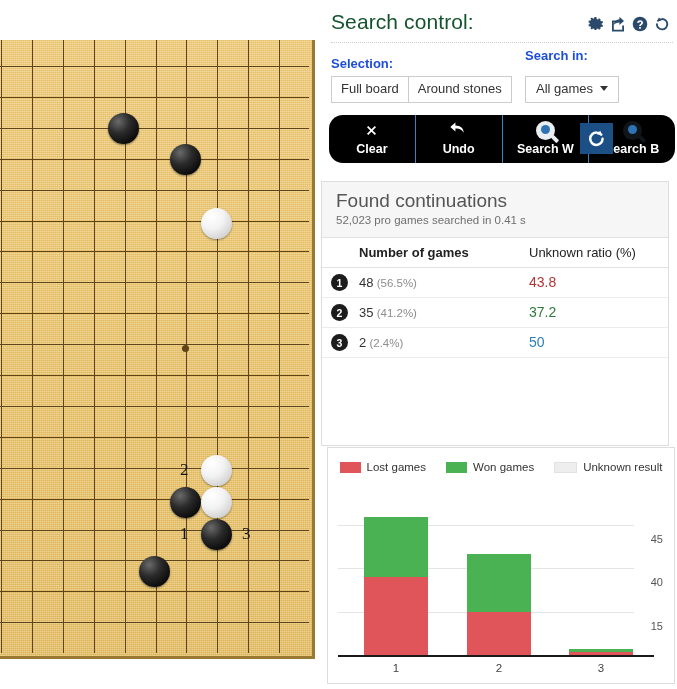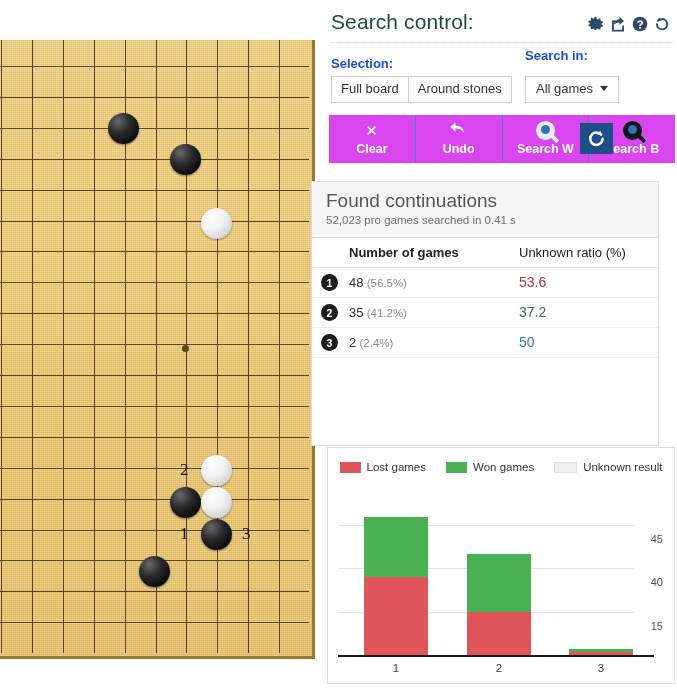--- a/index.html
+++ b/index.html
@@ -54,38 +54,38 @@
     padding:4px 9px 5px 9px;cursor:pointer;line-height:1.2;}
   .bgbtn+.bgbtn{border-left:none;}
   .dropdown{position:absolute;font-size:13px;color:#333;background:#fff;
     border:1px solid #ccc;padding:4px 10px 5px 10px;cursor:pointer;
     display:flex;align-items:center;gap:7px;line-height:1.2;}
   .caret{width:0;height:0;border-left:4px solid transparent;border-right:4px solid transparent;
     border-top:5px solid #333;display:inline-block;}
 
   
   #toolbar{position:absolute;left:329px;top:115px;width:346px;height:48px;
-    background:#d946ef;display:flex;}
+    background:#000000;display:flex;border-radius:14px;}
   .tbtn{flex:1;position:relative;color:#fff;text-align:center;cursor:pointer;
     border-right:1px solid #3f82c4;padding-top:5px;}
   .tbtn:last-child{border-right:none;}
   .tbtn .ti{height:20px;display:flex;align-items:center;justify-content:center;}
   .tbtn .tl{font-size:12.5px;font-weight:bold;margin-top:2px;}
   .magnifier{width:19px;height:19px;border-radius:50%;position:relative;display:inline-block;}
   .magnifier::after{content:"";position:absolute;width:4px;height:8px;background:inherit;
     right:-2px;bottom:-3px;transform:rotate(-45deg);border-radius:1px;}
   .mag-w{background:#e9eef3;}
   .mag-b{background:#10151a;}
   .mag-hole{position:absolute;left:5px;top:4px;width:9px;height:9px;border-radius:50%;
     background:#2f72b5;}
   #spinner-overlay{position:absolute;left:580px;top:123px;width:33px;height:31px;
     background:#1b4f86;display:flex;align-items:center;justify-content:center;}
 
   
-  #results{position:absolute;left:311px;top:181px;width:346px;height:263px;
+  #results{position:absolute;left:321px;top:181px;width:346px;height:263px;
     background:#fff;border:1px solid #ddd;overflow:hidden;}
   #res-head{height:56px;background:#f6f6f6;border-bottom:1px solid #e2e2e2;
     padding:8px 0 0 14px;box-sizing:border-box;}
   #res-h1{font-size:19px;color:#555;font-weight:400;}
   #res-h2{font-size:11.5px;color:#6f6f6f;margin-top:2px;}
   #res-cols{height:29px;border-bottom:1px solid #e2e2e2;position:relative;}
   .colh{position:absolute;top:7px;font-size:13px;font-weight:bold;color:#222;}
   .colh span{font-weight:normal;}
   .rrow{height:29px;border-bottom:1px solid #ededed;position:relative;}
   .rbadge{position:absolute;left:9px;top:6px;width:17px;height:17px;border-radius:50%;
@@ -266,21 +266,21 @@
       <div class="colh" style="left:37px;">Number of games</div>
       <div class="colh" style="left:207px;">
         <span>Unknown ratio</span>
         <span>(%)</span>
       </div>
     </div>
     <div id="res-rows">
         <div class="rrow">
           <div class="rbadge">1</div>
           <div class="rgames"><span>48</span><span class="pct"> (56.5%)</span></div>
-          <div class="rratio" style="color: rgb(176, 53, 53);">53.6</div>
+          <div class="rratio" style="color: rgb(176, 53, 53);">43.8</div>
         </div>
         <div class="rrow">
           <div class="rbadge">2</div>
           <div class="rgames"><span>35</span><span class="pct"> (41.2%)</span></div>
           <div class="rratio" style="color: rgb(47, 122, 58);">37.2</div>
         </div>
         <div class="rrow">
           <div class="rbadge">3</div>
           <div class="rgames"><span>2</span><span class="pct"> (2.4%)</span></div>
           <div class="rratio" style="color: rgb(45, 127, 184);">50</div>

